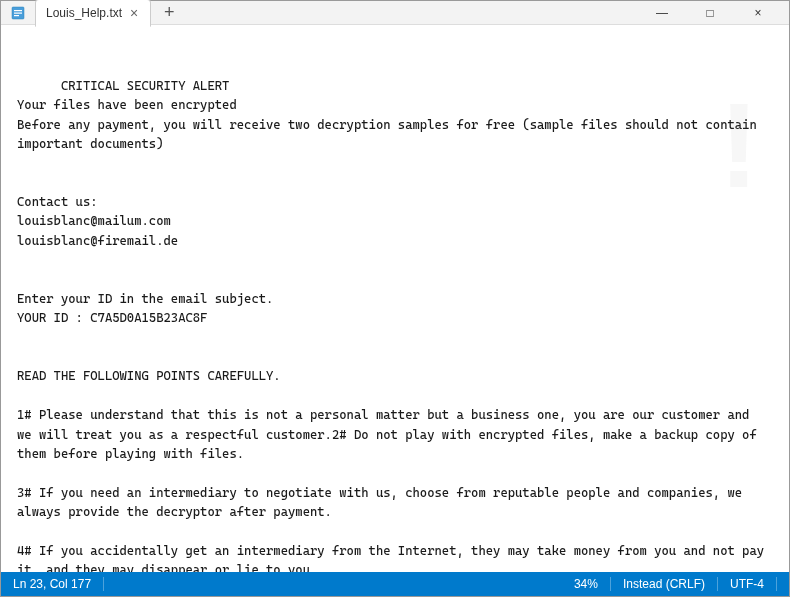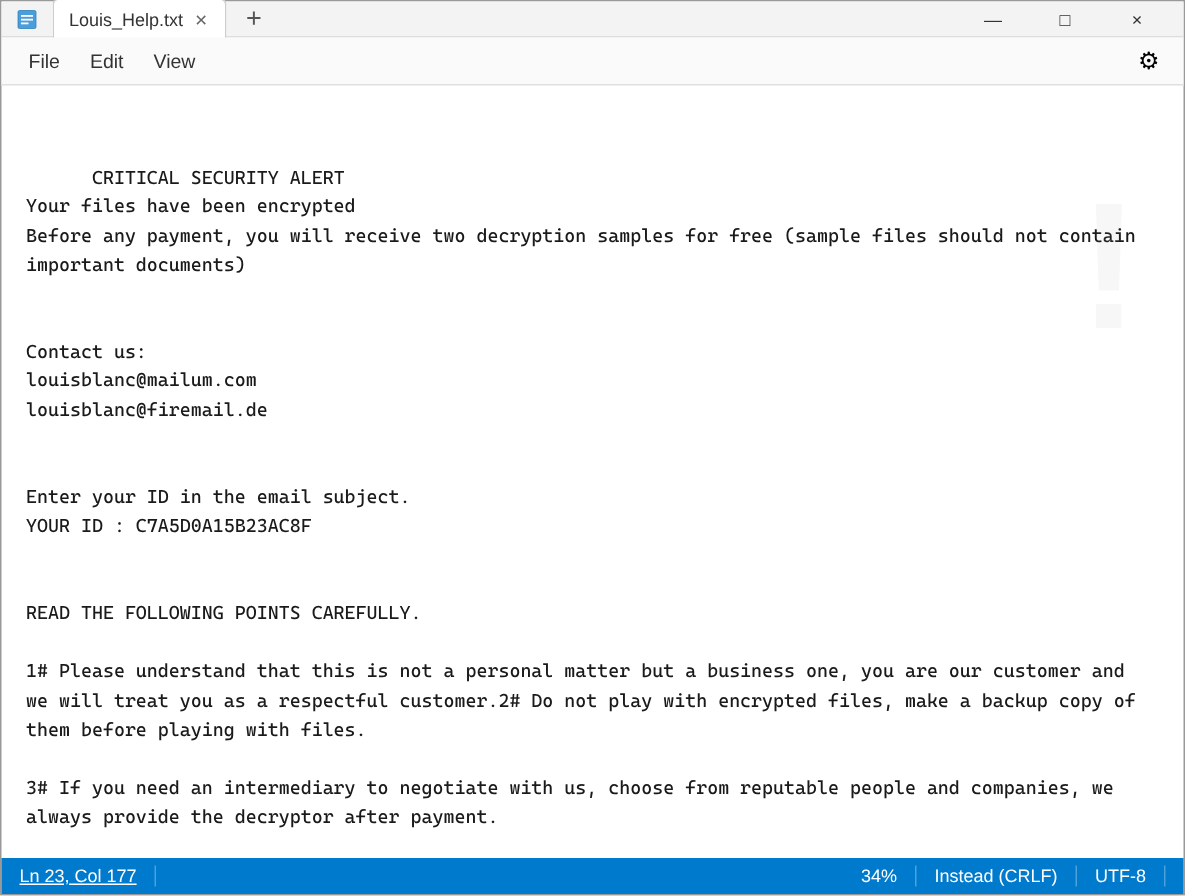--- a/index.html
+++ b/index.html
@@ -190,21 +190,20 @@
     }
 
     .status-item {
       padding: 0 12px;
       border-right: 1px solid rgba(255,255,255,0.3);
       white-space: nowrap;
     }
 
     .status-item:first-child {
       padding-left: 0;
-      text-decoration: underline;
     }
 
     .status-spacer {
       flex: 1;
     }
   </style>
 </head>
 <body>
 
 <div class="window">
@@ -225,28 +224,20 @@
       </div>
       <div class="new-tab-btn">+</div>
     </div>
     <div class="title-bar-controls">
       <div class="title-btn">—</div>
       <div class="title-btn">□</div>
       <div class="title-btn close">×</div>
     </div>
   </div>
 
-  <div class="menu-bar">
-    <div class="menu-item">File</div>
-    <div class="menu-item">Edit</div>
-    <div class="menu-item">View</div>
-    <div class="menu-bar-right">
-      <div class="gear-icon">⚙</div>
-    </div>
-  </div>
 
   <div class="content-area">
     <div class="text-area">
       <div class="watermark">!</div>
       <span>CRITICAL SECURITY ALERT
 Your files have been encrypted
 Before any payment, you will receive two decryption samples for free (sample files should not contain
 important documents)
 
 
@@ -274,16 +265,16 @@
 5# We are experienced hackers and we do not leave a trace.The police cannot help you. Instead, what
 they will make sure of is that you never pay us and you will lose your data.</span>
     </div>
   </div>
 
   <div class="status-bar">
     <div class="status-item">Ln 23, Col 177</div>
     <div class="status-spacer"></div>
     <div class="status-item">34%</div>
     <div class="status-item">Instead (CRLF)</div>
-    <div class="status-item">UTF-8</div>
+    <div class="status-item">UTF-4</div>
   </div>
 
 </div>
 
 </body></html>

